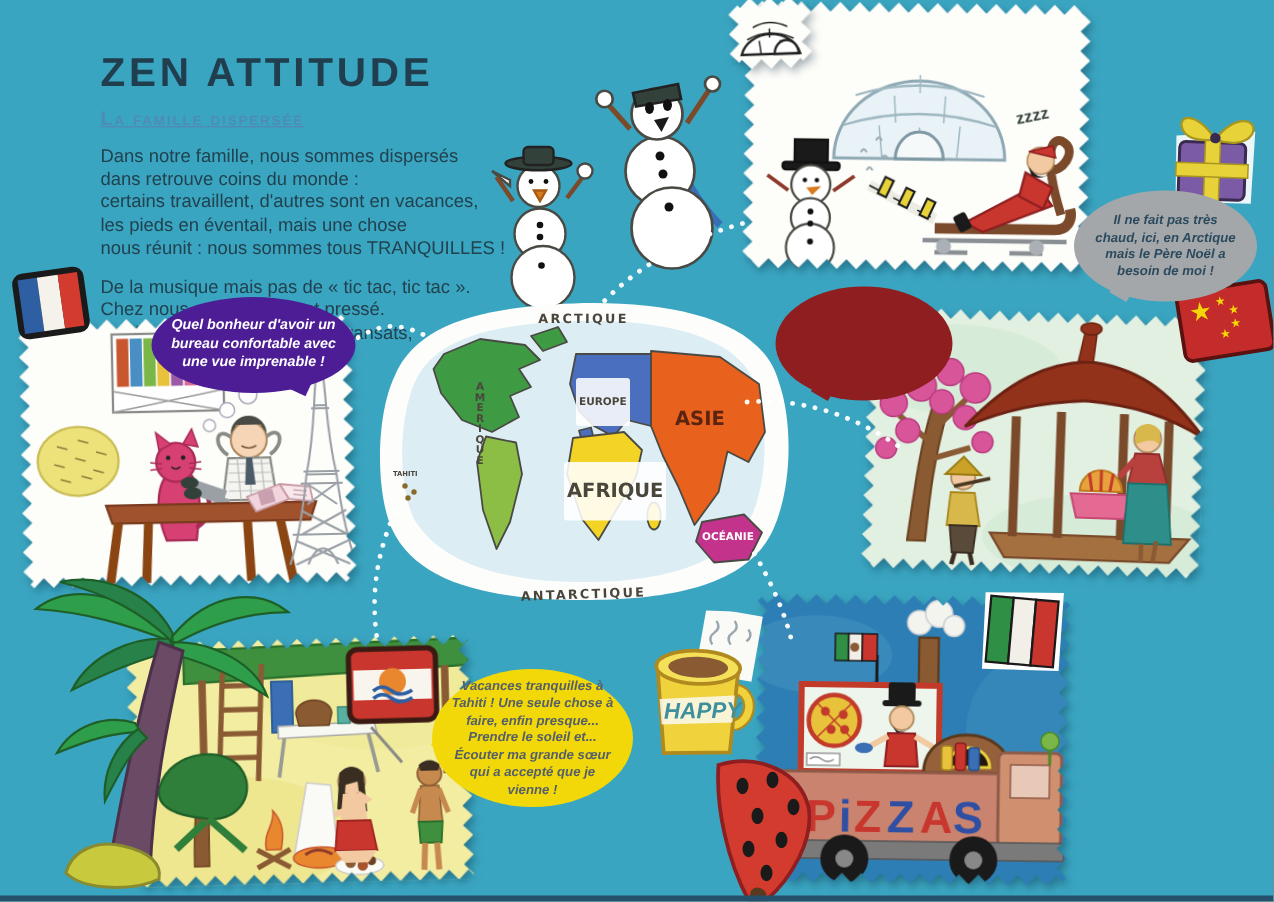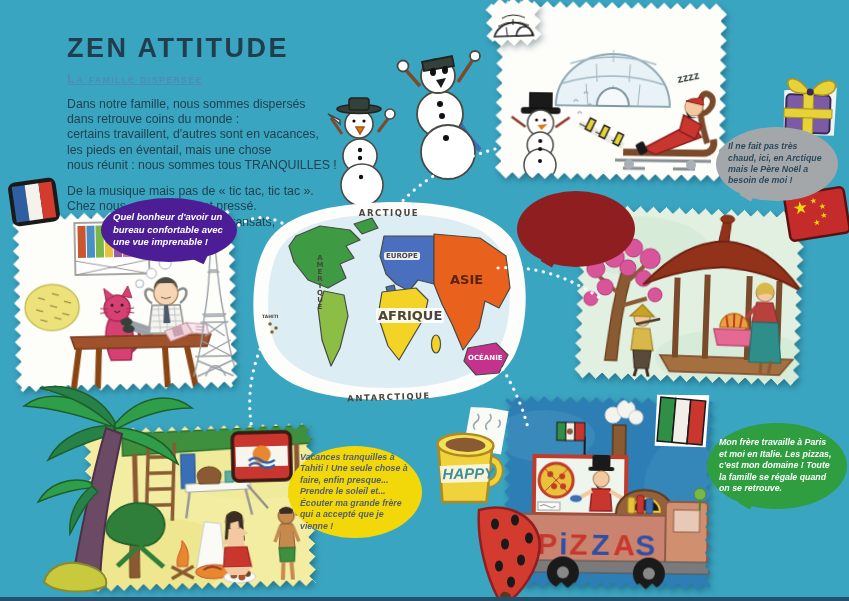--- a/index.html
+++ b/index.html
@@ -22,28 +22,28 @@
       conic-gradient(from 225deg at right,#0000,#000 1deg 89deg,#0000 90deg) 50%/100% 13px;
     -webkit-mask-composite:source-in;
     mask:
       conic-gradient(from -45deg at bottom,#0000,#000 1deg 89deg,#0000 90deg) 50%/13px 100%,
       conic-gradient(from 135deg at top,#0000,#000 1deg 89deg,#0000 90deg) 50%/13px 100%,
       conic-gradient(from 45deg at left,#0000,#000 1deg 89deg,#0000 90deg) 50%/100% 13px,
       conic-gradient(from 225deg at right,#0000,#000 1deg 89deg,#0000 90deg) 50%/100% 13px;
     mask-composite:intersect;background:#FDFDFA;overflow:hidden;}
   
   .bubble{border-radius:50%;display:flex;align-items:center;justify-content:center;
-          font-weight:bold;font-style:italic;z-index:40;
+          text-align:center;font-weight:bold;font-style:italic;z-index:40;
           padding:10px 12px;box-sizing:border-box;line-height:1.3;}
   .bubble .tail{position:absolute;width:13px;height:13px;background:inherit;z-index:-1;}
   
   .maplbl{position:absolute;font-family:"DejaVu Sans",sans-serif;font-weight:bold;
           color:#4A463C;z-index:12;}
   .vertical{writing-mode:vertical-lr;text-orientation:upright;letter-spacing:-1px;}
-  .pill{background:rgba(255,255,255,.88);padding:0 2px;border-radius:2px;}
+  .pill{background:rgba(255,255,255,.88);padding:12px 2px;border-radius:2px;}
   .bottom-strip{left:0;bottom:0;width:849px;height:4px;background:#25506B;z-index:60;}
 </style>
 </head>
 <body>
 
 <div class="canvas">
 
   <div class="abs hdr">
     <div class="title">ZEN ATTITUDE</div>
     <div class="subtitle">La famille dispersée</div>
@@ -587,22 +587,18 @@
     <div class="tail" style="bottom:0;right:30px;transform:rotate(25deg)"></div>
   </div>
   <div class="abs bubble" style="left:716px;top:127px;width:122px;height:74px;background:#A3A7AA;color:#2C4A5E;font-size:8.8px">
     <span>Il ne fait pas très chaud, ici, en Arctique mais le Père Noël a besoin de moi !</span>
     <div class="tail" style="bottom:2px;left:26px;transform:rotate(30deg)"></div>
   </div>
   <div class="abs bubble" style="left:517px;top:191px;width:118px;height:76px;background:#8E1E20;color:#FFF;font-size:8.8px">
     <div class="tail" style="bottom:2px;left:26px;transform:rotate(30deg)"></div>
   </div>
   <div class="abs bubble" style="left:288px;top:446px;width:134px;height:92px;background:#F2D808;color:#555F6A;font-size:8.8px">
-    <span>Vacances tranquilles à Tahiti ! Une seule chose à faire, enfin presque... Prendre le soleil et... Écouter ma grande frère qui a accepté que je vienne !</span>
+    <span>Vacances tranquilles à Tahiti ! Une seule chose à faire, enfin presque... Prendre le soleil et... Écouter ma grande sœur qui a accepté que je vienne !</span>
     <div class="tail" style="left:2px;top:44px;transform:rotate(45deg)"></div>
-  </div>
-  <div class="abs bubble" style="left:707px;top:423px;width:140px;height:86px;background:#2E9E40;color:#FFF;font-size:8.8px">
-    <span>Mon frère travaille à Paris et moi en Italie. Les pizzas, c'est mon domaine ! Toute la famille se régale quand on se retrouve.</span>
-    <div class="tail" style="bottom:2px;left:34px;transform:rotate(30deg)"></div>
   </div>
 
   <div class="abs bottom-strip"></div>
 </div>
 
 </body></html>

